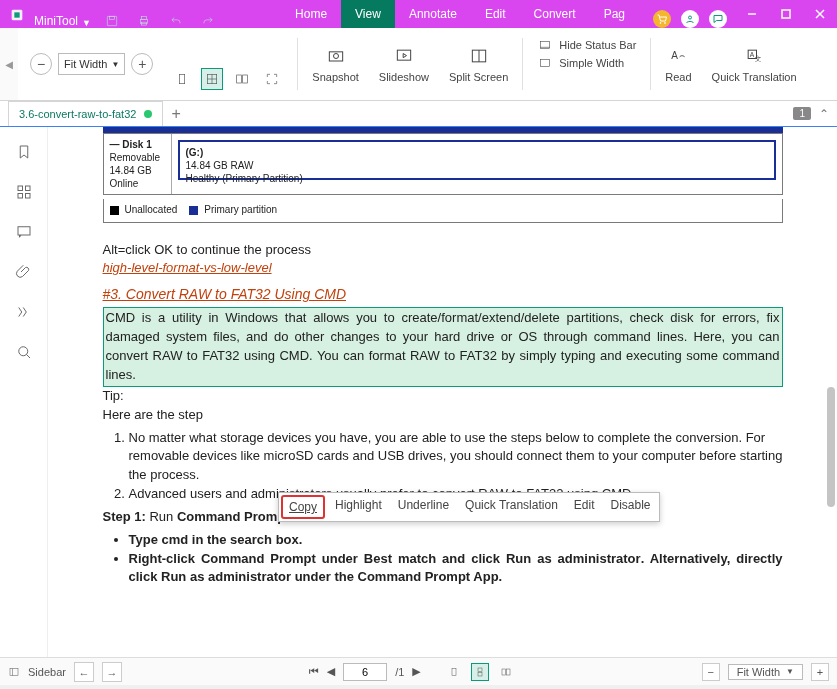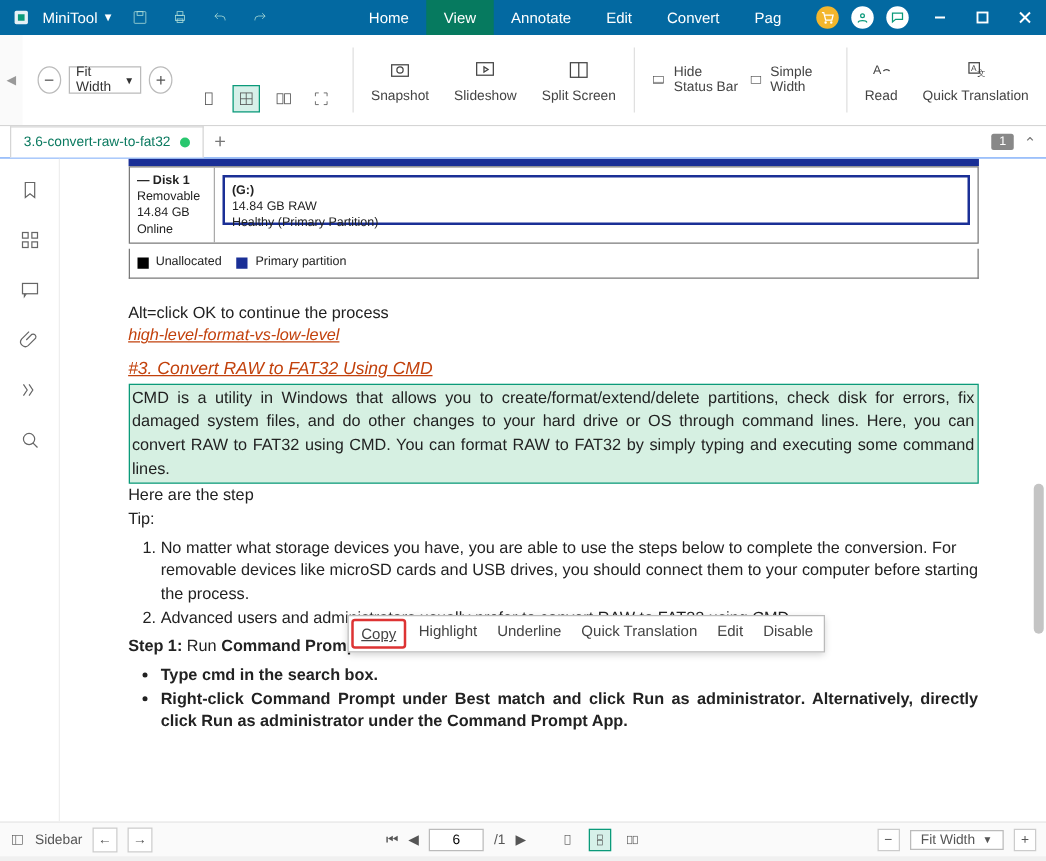--- a/index.html
+++ b/index.html
@@ -1,19 +1,19 @@
 <!DOCTYPE html>
 <html><head>
 <meta charset="utf-8">
 <style>
 * { box-sizing: border-box; margin: 0; padding: 0; font-family: "Segoe UI", Arial, sans-serif; }
 body { width: 837px; height: 689px; background: #f0f0f0; overflow: hidden; position: relative; }
 
 
-.titlebar { height: 28px; background: #0369a1; display: flex; align-items: center; color: #fff; font-size: 12px; }
+.titlebar { height: 28px; background: #d946ef; display: flex; align-items: flex-end; color: #fff; font-size: 12px; }
 .titlebar .logo { width: 26px; height: 26px; display: flex; align-items: center; justify-content: center; margin-left: 4px; }
 .titlebar .logo svg { width: 16px; height: 16px; }
 .titlebar .app-name { margin-left: 4px; font-weight: 500; }
 .titlebar .drop { font-size: 9px; margin-left: 4px; }
 .titlebar .qa { display: flex; gap: 18px; margin-left: 14px; color: #bde8dd; }
 .titlebar .qa span svg { width: 14px; height: 14px; display: block; }
 .titlebar .tabs { display: flex; margin-left: auto; }
 .titlebar .tabs .tab { padding: 0 14px; line-height: 28px; cursor: pointer; }
 .titlebar .tabs .tab.active { background: #067a5f; }
 .titlebar .right-icons { display: flex; align-items: center; gap: 10px; margin-left: 6px; padding: 0 8px; }
@@ -32,21 +32,21 @@
 .ribbon .fit-select { border: 1px solid #bbb; height: 22px; padding: 0 5px; font-size: 11px; color: #333; display: flex; align-items: center; gap: 4px; cursor: pointer; background:#fff;}
 .ribbon .mini-icons { display: flex; gap: 8px; padding: 0 10px; align-items: center; }
 .ribbon .mini-icons div { width: 22px; height: 22px; border: 1px solid transparent; display:flex;align-items:center;justify-content:center; cursor:pointer; }
 .ribbon .mini-icons div.active { background:#d6f0e9; border:1px solid #0b9a7a; }
 .ribbon .mini-icons svg{width:16px;height:16px;stroke:#555;fill:none;}
 .ribbon .vdiv { width: 1px; background: #e0e0e0; margin: 6px 4px; }
 .ribbon .tool { display: flex; flex-direction: column; align-items: center; justify-content: center; padding: 0 10px; cursor: pointer; }
 .ribbon .tool .ico { width: 24px; height: 22px; display:flex; align-items:center; justify-content:center;}
 .ribbon .tool .ico svg{width:22px;height:20px;stroke:#444;fill:none;stroke-width:1.2;}
 .ribbon .tool .lbl { font-size: 11px; color: #444; margin-top: 4px; white-space:nowrap;}
-.ribbon .stack { display:flex; flex-direction:row; gap:4px; padding: 6px 10px; }
+.ribbon .stack { display:flex; flex-direction:column; gap:4px; padding: 6px 10px; }
 .ribbon .stack .row{display:flex;align-items:center;gap:6px;cursor:pointer;font-size:11px;color:#444;}
 .ribbon .stack .row svg{width:16px;height:14px;stroke:#444;fill:none;}
 
 
 .doc-tabs { height: 26px; background:#fff; display:flex; align-items:center; padding:0 8px; border-bottom:1px solid #3b82f6;}
 .doc-tabs .doc-tab{display:flex;align-items:center;gap:8px;padding:0 10px;height:100%;border:1px solid #d5d5d5;border-bottom:none;background:#fff;font-size:11px;color:#0b7a60;}
 .doc-tabs .dot{width:8px;height:8px;border-radius:50%;background:#29c76f;}
 .doc-tabs .plus{margin-left:8px;color:#777;cursor:pointer;font-size:16px;}
 .doc-tabs .right{margin-left:auto;display:flex;align-items:center;gap:8px;}
 .doc-tabs .pg{background:#888;color:#fff;font-size:10px;padding:1px 6px;border-radius:2px;}
@@ -359,22 +359,22 @@
           <span>Unallocated</span>
         <span class="sq" style="background:#1a2f96;margin-left:6px"></span>
           <span>Primary partition</span>
       </div>
 
       <div style="height:18px"></div>
       <div>Alt=click OK to continue the process</div>
       <a href="#">high-level-format-vs-low-level</a>
       <a href="#" class="heading-link">#3. Convert RAW to FAT32 Using CMD</a>
       <div class="hl">CMD is a utility in Windows that allows you to create/format/extend/delete partitions, check disk for errors, fix damaged system files, and do other changes to your hard drive or OS through command lines. Here, you can convert RAW to FAT32 using CMD. You can format RAW to FAT32 by simply typing and executing some command lines.</div>
+      <div>Tip:</div>
       <div>Here are the step</div>
-      <div>Tip:</div>
       <ol>
         <li>No matter what storage devices you have, you are able to use the steps below to complete the conversion. For removable devices like microSD cards and USB drives, you should connect them to your computer before starting the process.</li>
         <li>Advanced users and administrators usually prefer to convert RAW to FAT32 using CMD.</li>
       </ol>
       <div>
         <b>Step 1:</b><span> Run </span><b>Command Prompt</b><span> as an administrator in the search box.</span>
       </div>
       <ul>
         <li><span>Type </span><b>cmd</b><span> in the search box.</span></li>
         <li style="text-align:justify"><span>Right-click </span><b>Command Prompt</b><span> under </span><b>Best match</b><span> and click </span><b>Run as administrator</b><span>. Alternatively, directly click </span><b>Run as administrator</b><span> under the </span><b>Command Prompt App</b><span>.</span></li>

